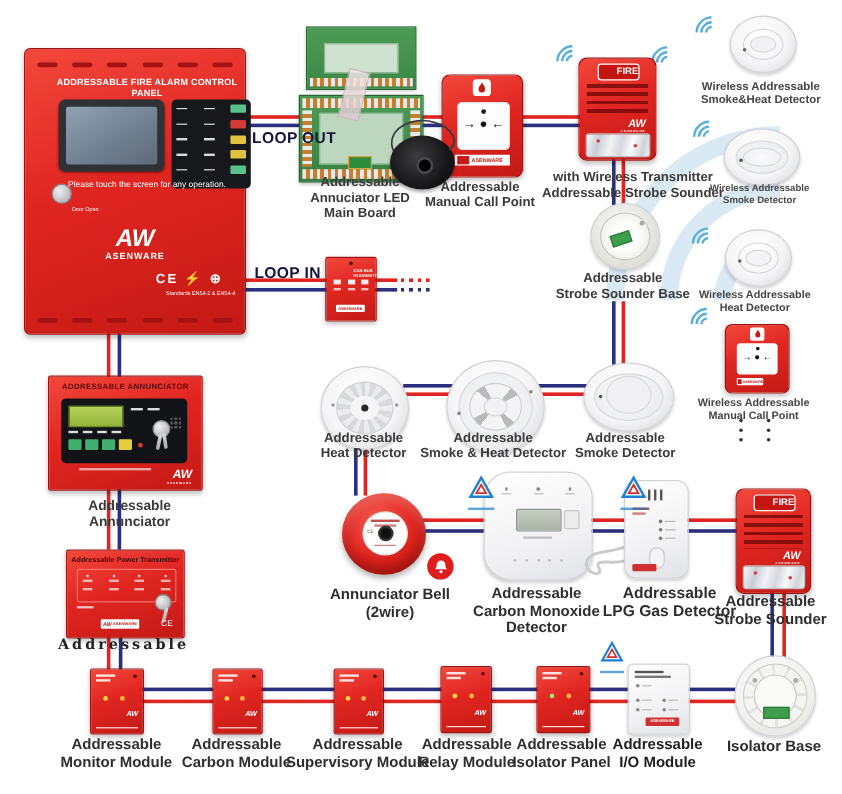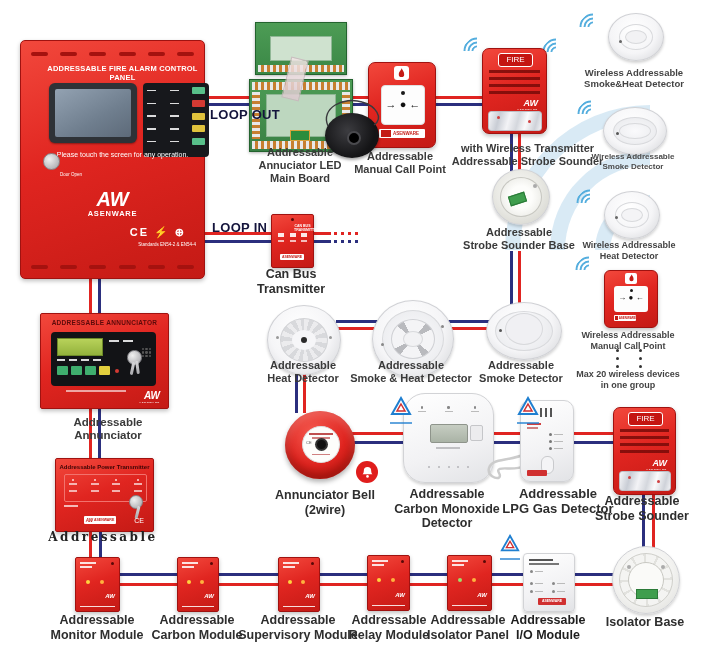--- a/index.html
+++ b/index.html
@@ -32,21 +32,21 @@
   
   .wifi{position:absolute;z-index:2;}
   .wifi i{position:absolute;left:50%;top:50%;border:2.5px solid transparent;border-top-color:#55aede;
           border-radius:50%;transform:translate(-50%,-50%) rotate(-45deg);}
   .wifi .a1{width:7px;height:7px;}
   .wifi .a2{width:15px;height:15px;}
   .wifi .a3{width:23px;height:23px;}
   .wm i{border-width:15px;border-top-color:rgba(130,185,222,.30);}
   
   .firetab{position:absolute;background:#c41511;border:1.5px solid #fff;border-radius:3px;
-           color:#fff;font-weight:normal;text-align:center;z-index:3;}
+           color:#fff;font-weight:bold;text-align:right;z-index:3;}
   .grill{position:absolute;background:repeating-linear-gradient(180deg,rgba(120,10,8,.85) 0 3px,transparent 3px 7px);}
   .strobewin{position:absolute;border-radius:3px;border:1px solid #bdbec4;
     background:linear-gradient(105deg,#f6f6f8 0%,#c9cdd5 20%,#f3f3f6 38%,#d4d7dd 55%,#fafafb 70%,#cfd2d9 88%,#f2f2f5 100%);}
   .awlogo{color:#fff;font-weight:bold;font-style:italic;line-height:1;z-index:3;}
   .awsub{color:#fff;font-weight:bold;letter-spacing:.8px;}
   .bar{position:absolute;background:rgba(255,255,255,.85);height:1.5px;}
   .dbar{position:absolute;background:#6b6b6e;height:1.5px;}
   .led{position:absolute;border-radius:50%;}
   .keycirc{position:absolute;border-radius:50%;background:radial-gradient(circle at 35% 35%,#f0f0f0,#b9b9bc 70%,#8f8f93);border:1px solid #87878b;}
   .keyblade{position:absolute;width:3px;height:13px;background:linear-gradient(#d8d8da,#a8a8ac);border-radius:1.5px;}
@@ -636,28 +636,20 @@
       <span>Smoke Detector</span>
   </div>
   <div class="lbl l9" style="left:569px;top:240px;width:120px;">
     <span>Wireless  Addressable</span>
       <span>Heat Detector</span>
   </div>
   <div class="lbl l9" style="left:568px;top:330px;width:120px;">
     <span>Wireless  Addressable</span>
       <span>Manual  Call  Point</span>
   </div>
-  <div class="lbl l9" style="left:563px;top:369px;width:130px;">
-    <span>Max 20 wireless devices</span>
-      <span>in one group</span>
-  </div>
-  <div class="lbl l12" style="left:241px;top:267px;width:100px;">
-    <span>Can Bus</span>
-      <span>Transmitter</span>
-  </div>
   <div class="lbl" style="left:449px;top:226px;width:140px;">
     <span>Addressable</span>
       <span>Strobe Sounder Base</span>
   </div>
   <div class="lbl" style="left:248px;top:359px;width:110px;">
     <span>Addressable</span>
       <span>Heat Detector</span>
   </div>
   <div class="lbl" style="left:341px;top:359px;width:140px;">
     <span>Addressable</span>

